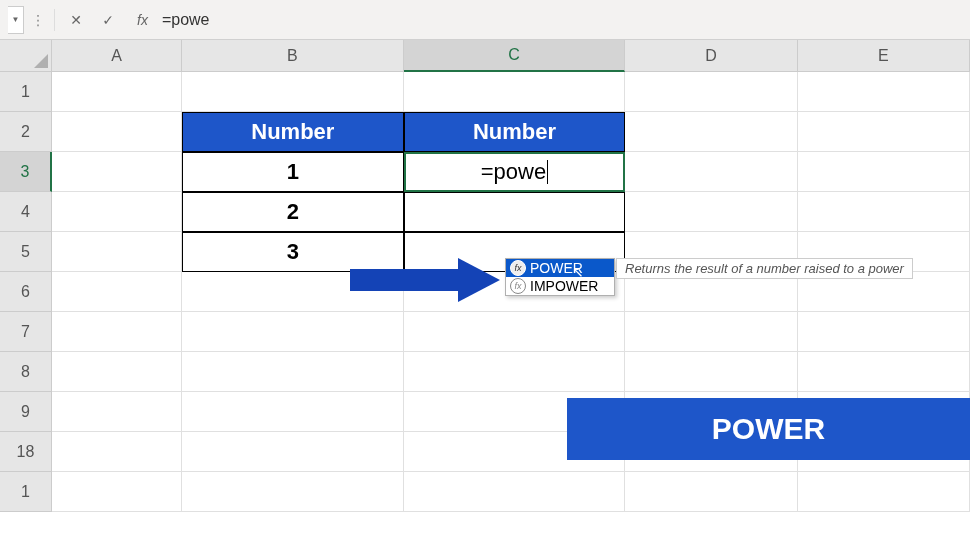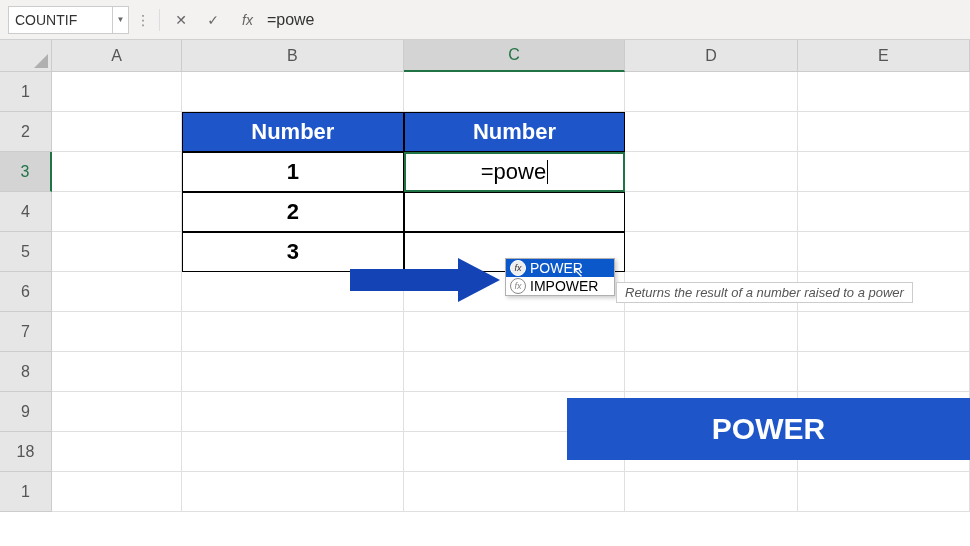--- a/index.html
+++ b/index.html
@@ -248,21 +248,20 @@
       position: absolute;
       left: 616px; top: 218px;
       background: #fff;
       border: 1px solid #ccc;
       padding: 2px 8px;
       font-size: 13px;
       font-style: italic;
       color: #555;
       white-space: nowrap;
       z-index: 10;
-      margin-top: 24px;
     }
     
     .power-banner {
       position: absolute;
       left: 567px; top: 358px;
       width: 403px; height: 62px;
       background: #1e56c9;
       color: #fff;
       display: flex;
       align-items: center;
@@ -277,21 +276,20 @@
       font-size: 14px;
       color: #fff;
       z-index: 11;
       pointer-events: none;
     }
   </style>
 </head>
 <body>
 
 <div class="formula-bar-area">
-  <div class="name-box">COUNTIF</div>
   <div class="name-box-dropdown">▼</div>
   <div class="expand-btn">⋮</div>
   <div class="fb-sep"></div>
   <div class="fb-btn">✕</div>
   <div class="fb-btn">✓</div>
   <div class="fx-label">fx</div>
   <input class="formula-input" value="=powe" style="">
 </div>
 
 <div class="grid-container">

